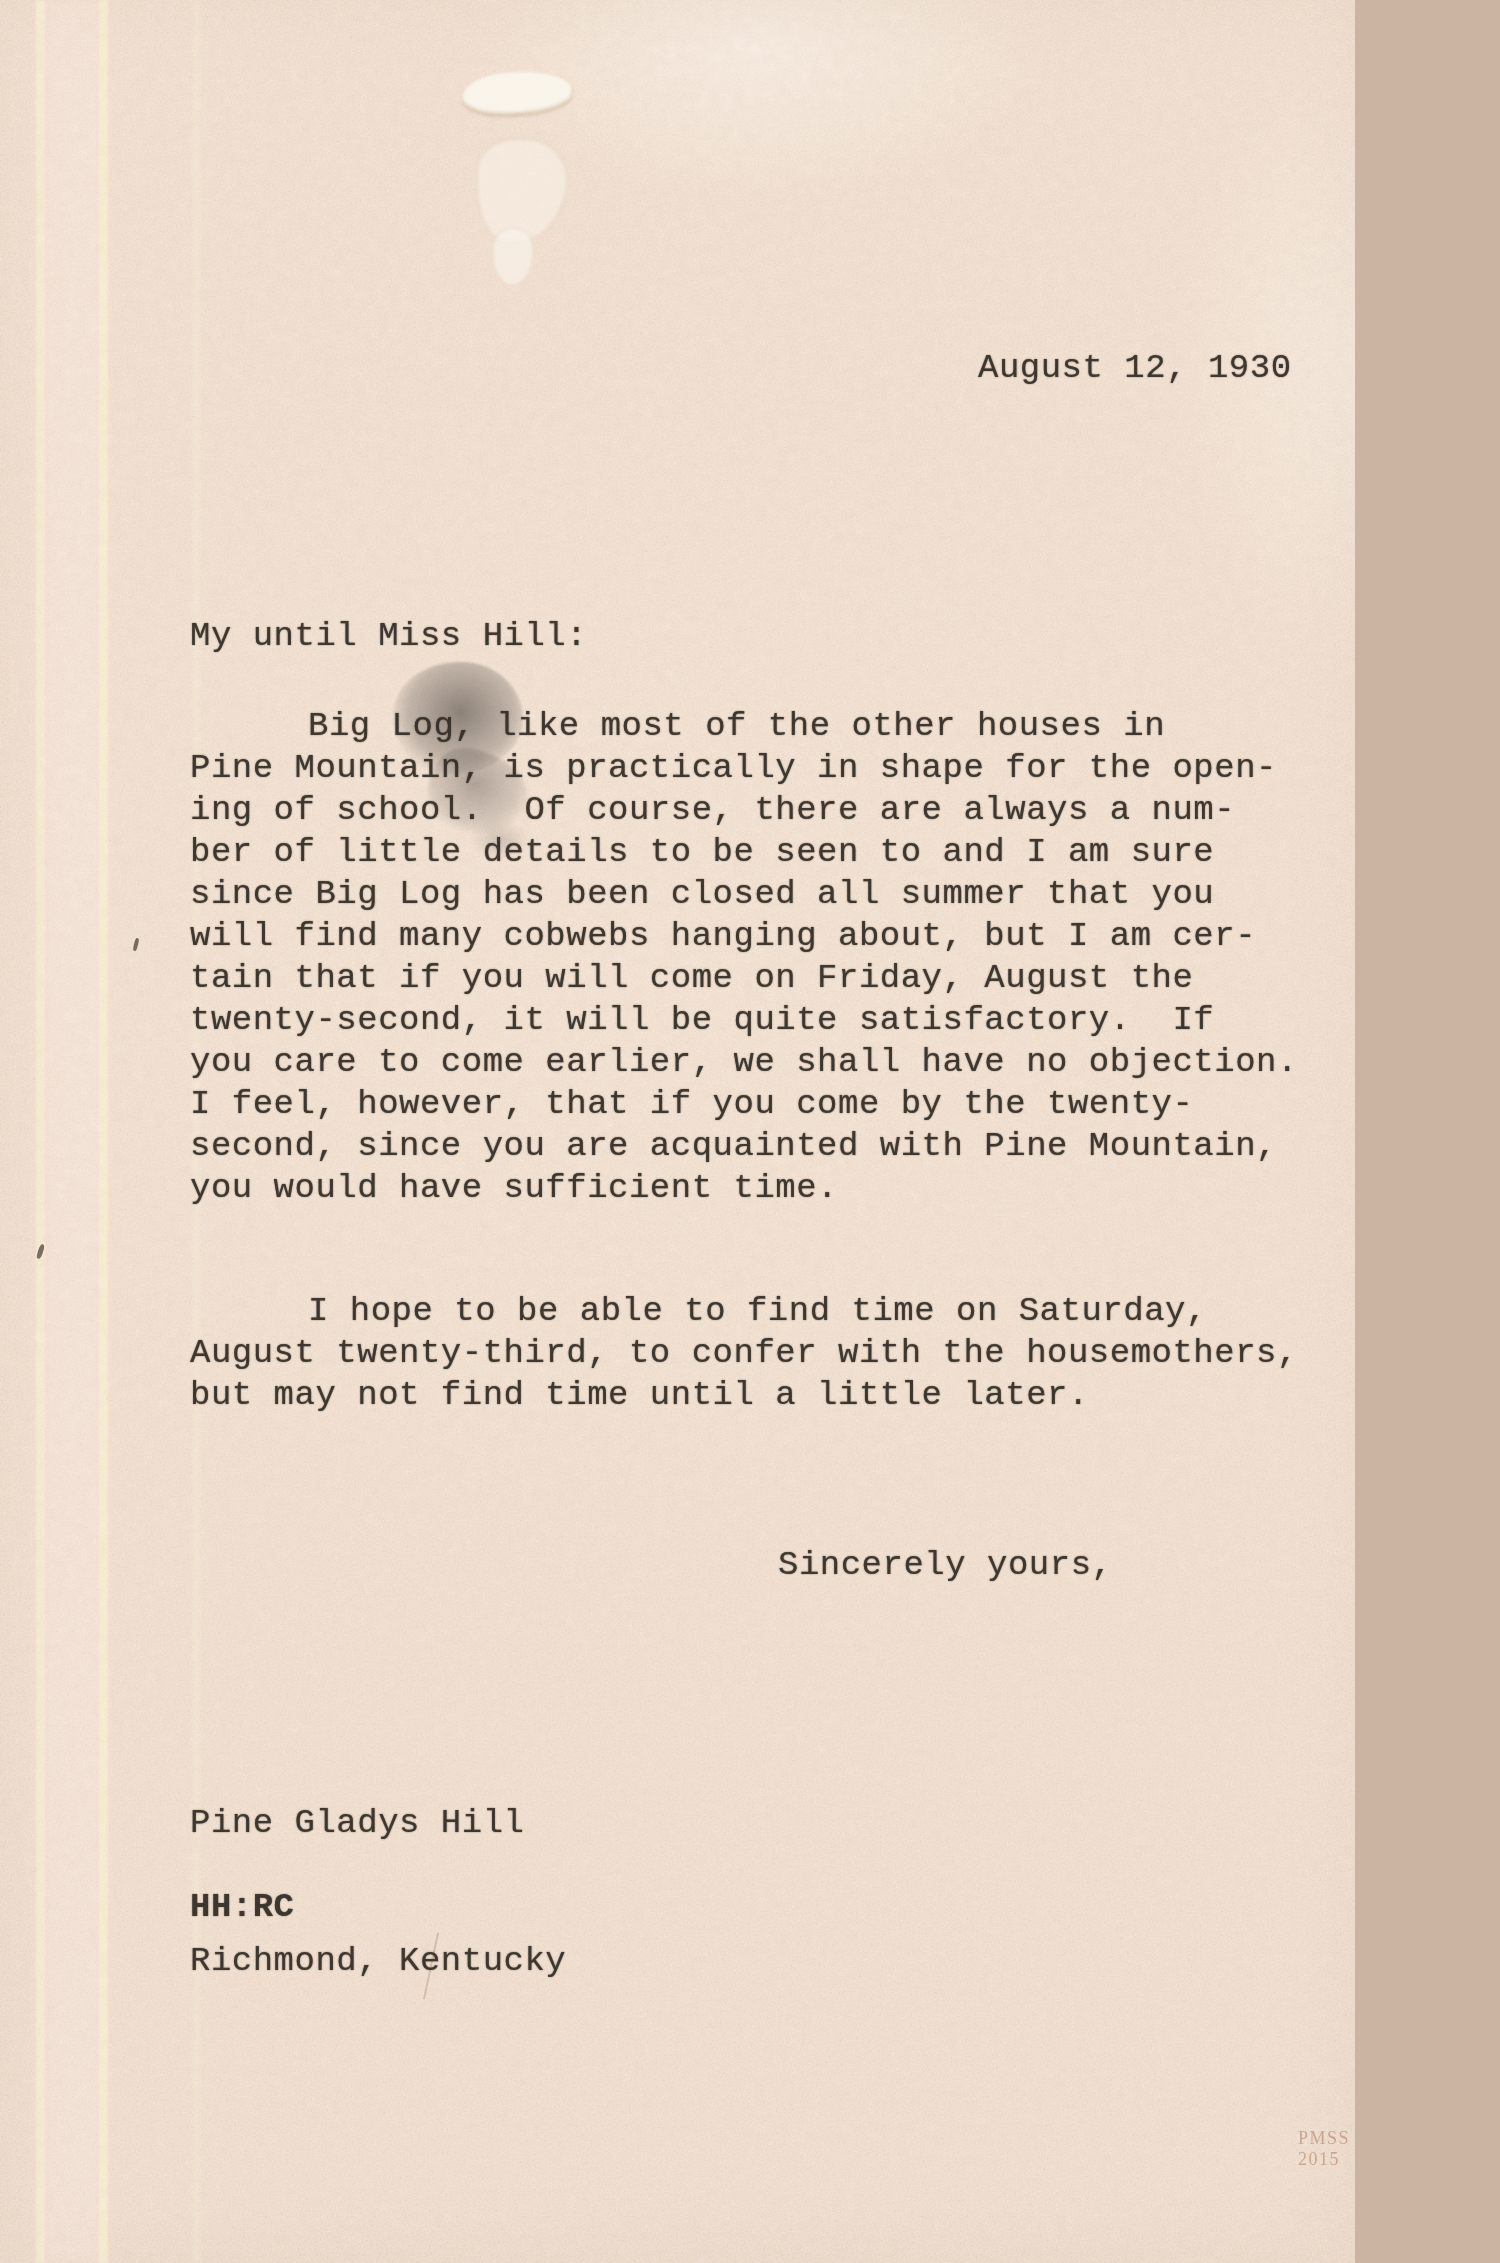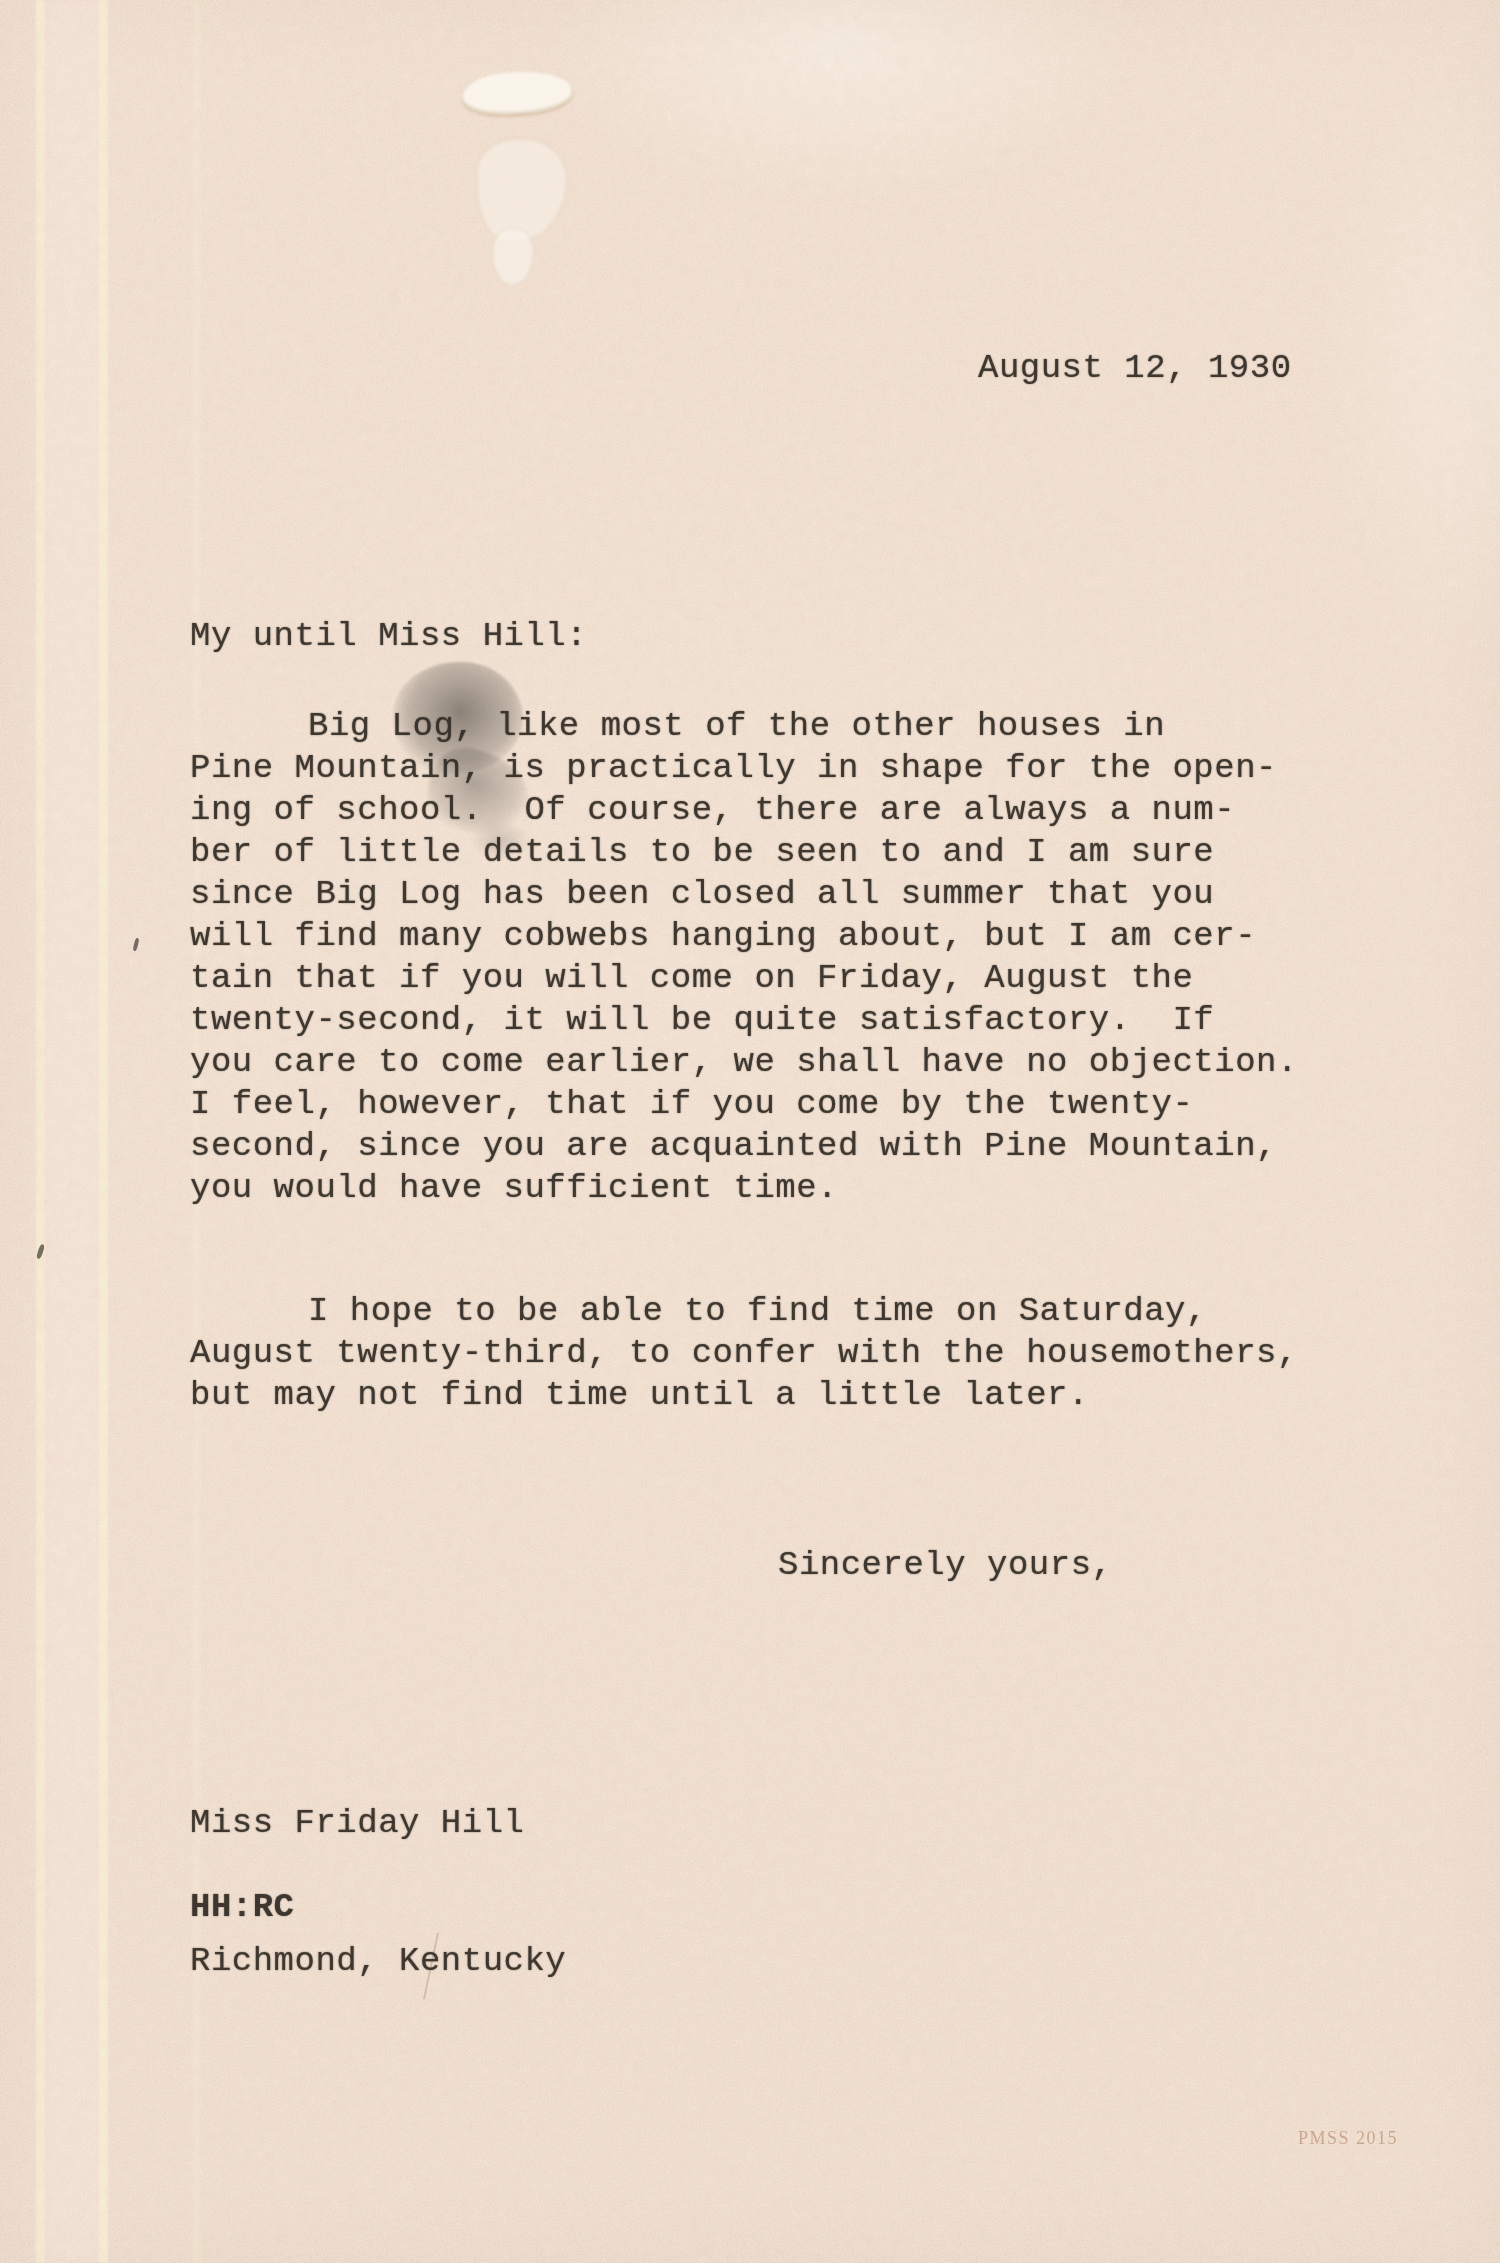--- a/index.html
+++ b/index.html
@@ -3,21 +3,21 @@
 <meta charset="utf-8">
 <style>
   html, body {
     margin: 0;
     padding: 0;
     background: #cbb4a2;
     font-family: "Liberation Sans", sans-serif;
   }
   .page {
     position: relative;
-    width: 1500px;
+    width: 1355px;
     height: 2263px;
     overflow: hidden;
     background:
       radial-gradient(420px 220px at 56% 2%, rgba(250,246,240,0.55), rgba(250,246,240,0) 70%),
       radial-gradient(260px 420px at 100% 16%, rgba(249,243,235,0.45), rgba(249,243,235,0) 72%),
       radial-gradient(900px 760px at 46% 42%, rgba(242,222,205,0.28), rgba(242,222,205,0) 78%),
       linear-gradient(to bottom, rgba(238,216,200,0) 62%, rgba(222,197,178,0.30) 100%),
       #e9d0bd;
     box-shadow: inset 0 0 70px rgba(158,118,88,0.14);
   }
@@ -171,21 +171,21 @@
 second, since you are acquainted with Pine Mountain,
 you would have sufficient time.</div>
 
   <div class="typewriter para para2">I hope to be able to find time on Saturday,
 August twenty-third, to confer with the housemothers,
 but may not find time until a little later.</div>
 
   <div class="typewriter closing">Sincerely yours,</div>
 
   <div class="typewriter recipient">
-    <div>Miss Friday Hill</div>
+    <div>Pine Gladys Hill</div>
     <div>Richmond, Kentucky</div>
   </div>
 
   <div class="typewriter initials">HH:RC</div>
 
   <div class="smudge main"></div>
   <div class="smudge tail"></div>
   <div class="smudge wisp"></div>
 
   <div class="speck s1"></div>

